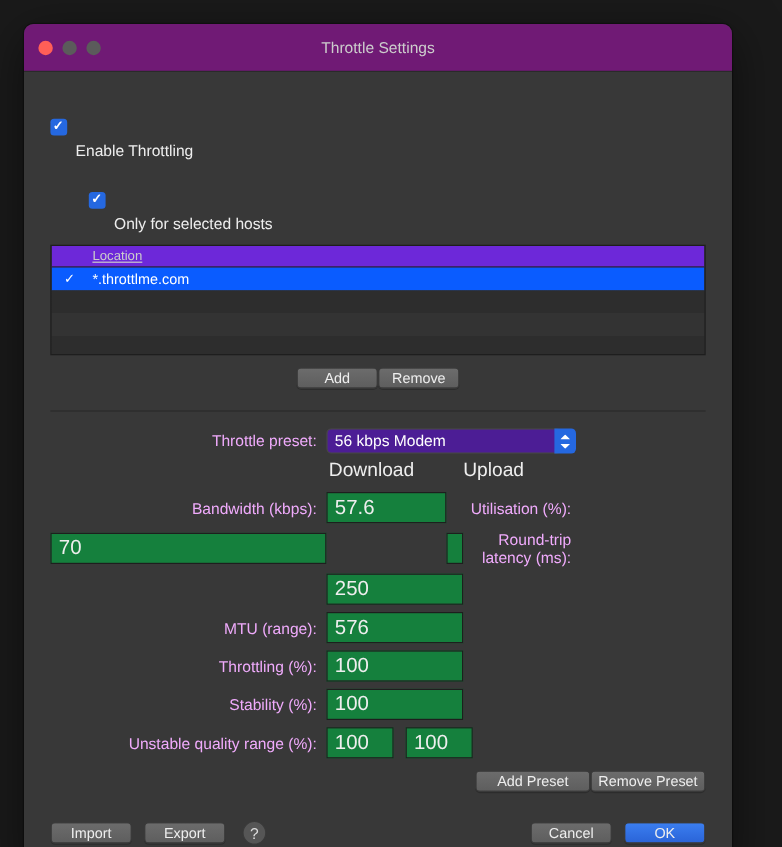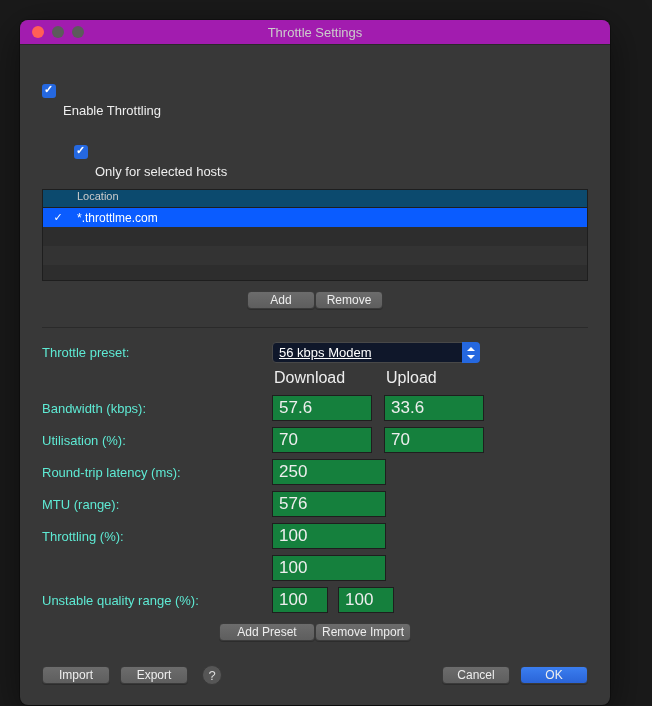--- a/index.html
+++ b/index.html
@@ -11,22 +11,22 @@
   padding: 20px;
 }
 .window {
   width: 590px;
   background: #383838;
   border-radius: 8px;
   box-shadow: 0 10px 40px rgba(0,0,0,0.5), 0 0 0 1px rgba(0,0,0,0.3);
   overflow: hidden;
 }
 .titlebar {
-  height: 25px;
-  background: #a21caf;
+  height: 40px;
+  background: #701a75;
   display: flex;
   align-items: center;
   position: relative;
   border-bottom: 1px solid #2a2a2a;
 }
 .traffic-lights {
   display: flex;
   gap: 8px;
   padding-left: 12px;
 }
@@ -84,25 +84,27 @@
 }
 .table-container {
   margin-top: 10px;
   border: 1px solid #1e1e1e;
   background: #2d2d2d;
   height: 92px;
   overflow: hidden;
 }
 .table-header {
   display: flex;
-  background: #0c4a6e;
+  background: #6d28d9;
   border-bottom: 1px solid #1e1e1e;
   height: 18px;
+  align-items: center;
   font-size: 11px;
   color: #ccc;
+  text-decoration: underline;
 }
 .col-check { width: 30px; }
 .col-loc { flex: 1; padding-left: 4px; }
 .table-row {
   display: flex;
   align-items: center;
   height: 19px;
   font-size: 12px;
 }
 .table-row.selected {
@@ -149,46 +151,45 @@
   border-top: 1px solid #2a2a2a;
   margin: 18px 0 14px 0;
 }
 .form-grid {
   display: grid;
   grid-template-columns: 230px 100px 12px 100px;
   row-gap: 6px;
   align-items: center;
 }
 .form-label {
-  text-align: left;
+  text-align: right;
   padding-right: 8px;
   font-size: 13px;
-  color: #5eead4;
+  color: #f0abfc;
 }
 .col-header {
   font-size: 16px;
   color: #eee;
   padding-left: 2px;
   padding-bottom: 2px;
 }
 .select-wrap {
   grid-column: 2 / 5;
   position: relative;
 }
 select {
   width: 196px;
-  background: #0f172a;
+  background: #4c1d95;
   border: 1px solid #484848;
   border-radius: 4px;
   color: #fff;
   font-size: 13px;
   padding: 2px 6px;
   appearance: none;
   cursor: pointer;
-  text-decoration: underline;
 }
 .select-arrows {
   position: absolute;
   right: 4px;
   top: 0;
   bottom: 0;
   width: 18px;
   background: #2568e0;
   border-radius: 0 4px 4px 0;
   display: flex;
@@ -287,48 +288,48 @@
       </div>
 
       <div></div>
       <div class="col-header">Download</div>
       <div></div>
       <div class="col-header">Upload</div>
 
       <div class="form-label">Bandwidth (kbps):</div>
       <input class="text-input" value="57.6" style="">
       <div></div>
-      <input class="text-input" value="33.6" style="">
 
       <div class="form-label">Utilisation (%):</div>
       <input class="text-input" value="70" style="">
       <div></div>
       <input class="text-input" value="70" style="">
 
       <div class="form-label">Round-trip latency (ms):</div>
       <input class="text-input single" value="250" style="">
 
       <div class="form-label">MTU (range):</div>
       <input class="text-input single" value="576" style="">
 
       <div class="form-label">Throttling (%):</div>
       <input class="text-input single" value="100" style="">
 
+      <div class="form-label">Stability (%):</div>
       <input class="text-input single" value="100" style="">
 
       <div class="form-label">Unstable quality range (%):</div>
       <div class="input-pair">
         <input class="text-input narrow" value="100" style="">
         <input class="text-input narrow" value="100" style="">
       </div>
     </div>
 
-    <div class="button-row" style="margin-top:10px;">
+    <div class="button-row" style="margin-top:10px;justify-content:flex-end;">
       <button class="btn wide">Add Preset</button>
-      <button class="btn wide">Remove Import</button>
+      <button class="btn wide">Remove Preset</button>
     </div>
 
     <div class="bottom-row">
       <button class="btn">Import</button>
       <button class="btn">Export</button>
       <div class="help-icon">?</div>
       <div class="spacer"></div>
       <button class="btn">Cancel</button>
       <button class="btn primary">OK</button>
     </div>

